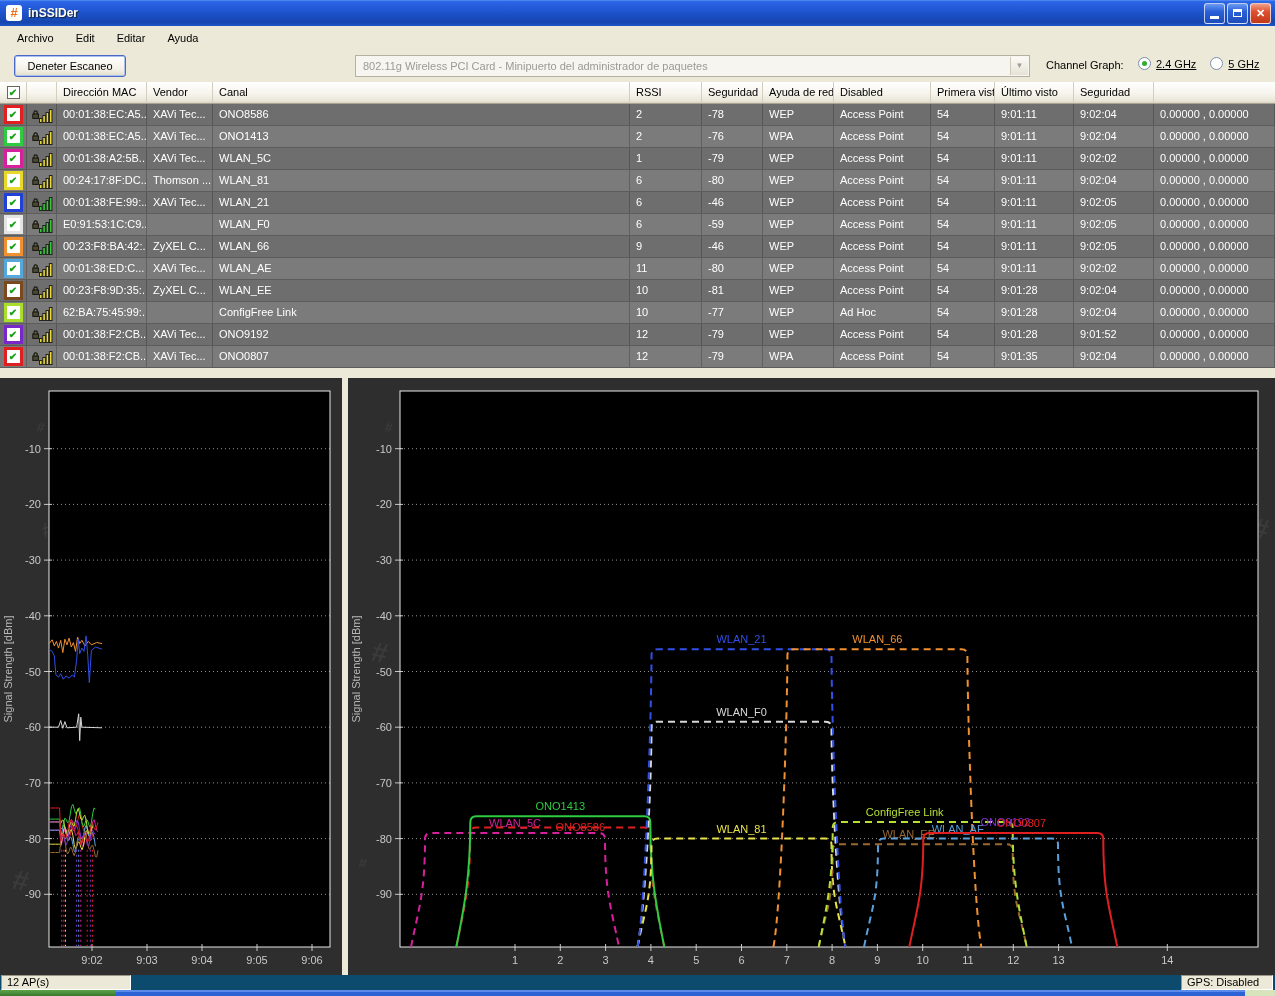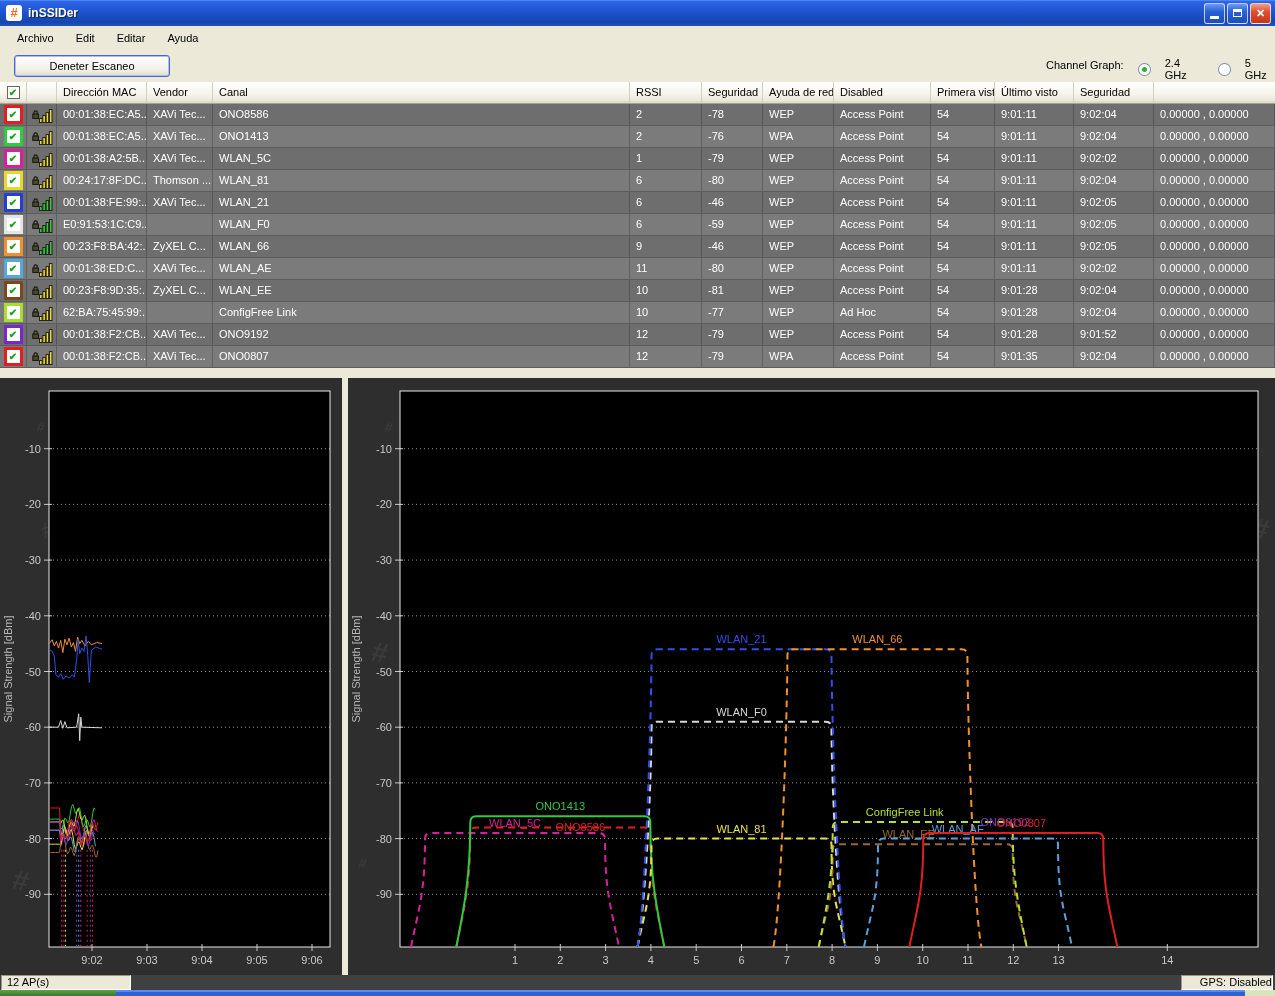--- a/index.html
+++ b/index.html
@@ -19,32 +19,32 @@
     background:linear-gradient(180deg,#6a9af2,#2a60d8 40%,#1c4cba); }
   .wbtn.close { background:linear-gradient(180deg,#f0a088,#e05030 40%,#c03818); font-weight:bold; }
   .glyph-min { width:9px; height:3px; background:#fff; margin-top:9px; }
   .glyph-restore { width:9px; height:8px; border:1px solid #fff; border-top:3px solid #fff; background:transparent; }
 
   
   .menubar { position:absolute; top:26px; left:0; width:1275px; height:24px; background:#ece9d8;
     display:flex; align-items:center; padding-left:6px; }
   .mitem { padding:3px 11px; color:#000; }
   .toolbar { position:absolute; top:50px; left:0; width:1275px; height:32px; background:#ece9d8; }
-  .stop-btn { position:absolute; left:14px; top:5px; width:156px; height:22px;
+  .stop-btn { position:absolute; left:14px; top:5px; width:112px; height:22px;
     background:linear-gradient(180deg,#ffffff,#f2f0e6 70%,#e0dcc8);
     border:1px solid #4a68c8; border-radius:3px; box-shadow:0 0 0 1px #aac0ee inset;
     text-align:center; line-height:20px; color:#000; }
   .combo { position:absolute; left:355px; top:5px; width:675px; height:22px; background:#f6f5f0;
     border:1px solid #b4b0a4; color:#9c9a94; line-height:20px; padding-left:7px; white-space:nowrap; overflow:hidden; }
   .combo-arrow { position:absolute; right:1px; top:1px; width:18px; height:18px;
     background:linear-gradient(180deg,#fbfaf7,#e6e2d4); border-left:1px solid #ccc8ba;
     color:#a09e96; font-size:8px; display:flex; align-items:center; justify-content:center; }
   .cg-label { position:absolute; left:1046px; top:9px; color:#000; }
   .radio-group { position:absolute; left:1138px; top:7px; display:flex; align-items:center; gap:14px; }
-  .radio-opt { display:flex; align-items:center; gap:14px; }
+  .radio-opt { display:flex; align-items:center; gap:5px;text-decoration:underline; }
   .radio { width:13px; height:13px; border-radius:50%; background:#fff; border:1px solid #788fae;
     display:flex; align-items:center; justify-content:center; }
   .radio .dot { width:5px; height:5px; border-radius:50%; background:transparent; }
   .radio.checked .dot { background:#2fae2f; }
 
   
   .nettable { position:absolute; top:82px; left:0; width:1275px; height:286px; background:#6e6e6e; }
   .thead { display:grid; height:22px;
     background:linear-gradient(180deg,#ffffff,#f6f4ec 55%,#eae6d8 90%,#d9d4c2);
     border-bottom:1px solid #a8a290; color:#000; }
@@ -68,25 +68,25 @@
   .hsplit { position:absolute; top:368px; left:0; width:1275px; height:10px; background:#ece9d8; }
   .graphs { position:absolute; top:378px; left:0; width:1275px; height:597px; }
   .gpanel { position:absolute; top:0; height:597px; background:#2e2e2e; overflow:hidden; }
   .gpanel.left  { left:0; width:342px; }
   .gpanel.right { left:348px; width:927px; }
   .vsplit { position:absolute; left:342px; top:0; width:6px; height:597px; background:#ece9d8; }
   .wm { position:absolute; color:#3b3b3b; font-weight:bold; z-index:0; }
   .gpanel svg { position:absolute; left:0; top:0; z-index:1; }
 
   
-  .statusbar { position:absolute; top:975px; left:0; width:1275px; height:15px; background:#404040; }
+  .statusbar { position:absolute; top:975px; left:0; width:1275px; height:15px; background:#0c4a6e; }
   .spanel { position:absolute; top:0; height:15px; border:1px solid; border-color:#9a9788 #ffffff #ffffff #9a9788;
     line-height:13px; padding-left:5px; color:#000; background:#ece9d8; }
   .spanel.l { left:1px; width:130px; }
-  .spanel.r { right:2px; width:92px;text-align:right; }
+  .spanel.r { right:2px; width:92px; }
   .taskbar { position:absolute; top:990px; left:0; width:1275px; height:6px; background:#2c63d4; }
   .tb-top { position:absolute; top:0; left:0; width:1275px; height:2px; background:#5c8ae8; }
   .tb-start { position:absolute; top:0; left:0; width:116px; height:6px; background:linear-gradient(180deg,#5ca24a,#39792e); }
   .tb-tray { position:absolute; top:0; right:0; width:30px; height:6px; background:#d8e4bc; }
 </style>
 </head>
 <body>
 
 <div class="titlebar">
   <span class="app-icon">#</span>
@@ -106,20 +106,24 @@
 
 <div class="menubar">
     <span class="mitem">Archivo</span>
     <span class="mitem">Edit</span>
     <span class="mitem">Editar</span>
     <span class="mitem">Ayuda</span>
   </div>
 
 <div class="toolbar">
   <div class="stop-btn">Deneter Escaneo</div>
+  <div class="combo">
+    <span>802.11g Wireless PCI Card - Minipuerto del administrador de paquetes</span>
+    <span class="combo-arrow">▼</span>
+  </div>
   <span class="cg-label">Channel Graph:</span>
   <div class="radio-group">
     <span class="radio-opt">
       <span class="radio checked">
           <span class="dot"></span>
         </span>
       <span>2.4 GHz</span>
     </span>
     <span class="radio-opt">
       <span class="radio">

